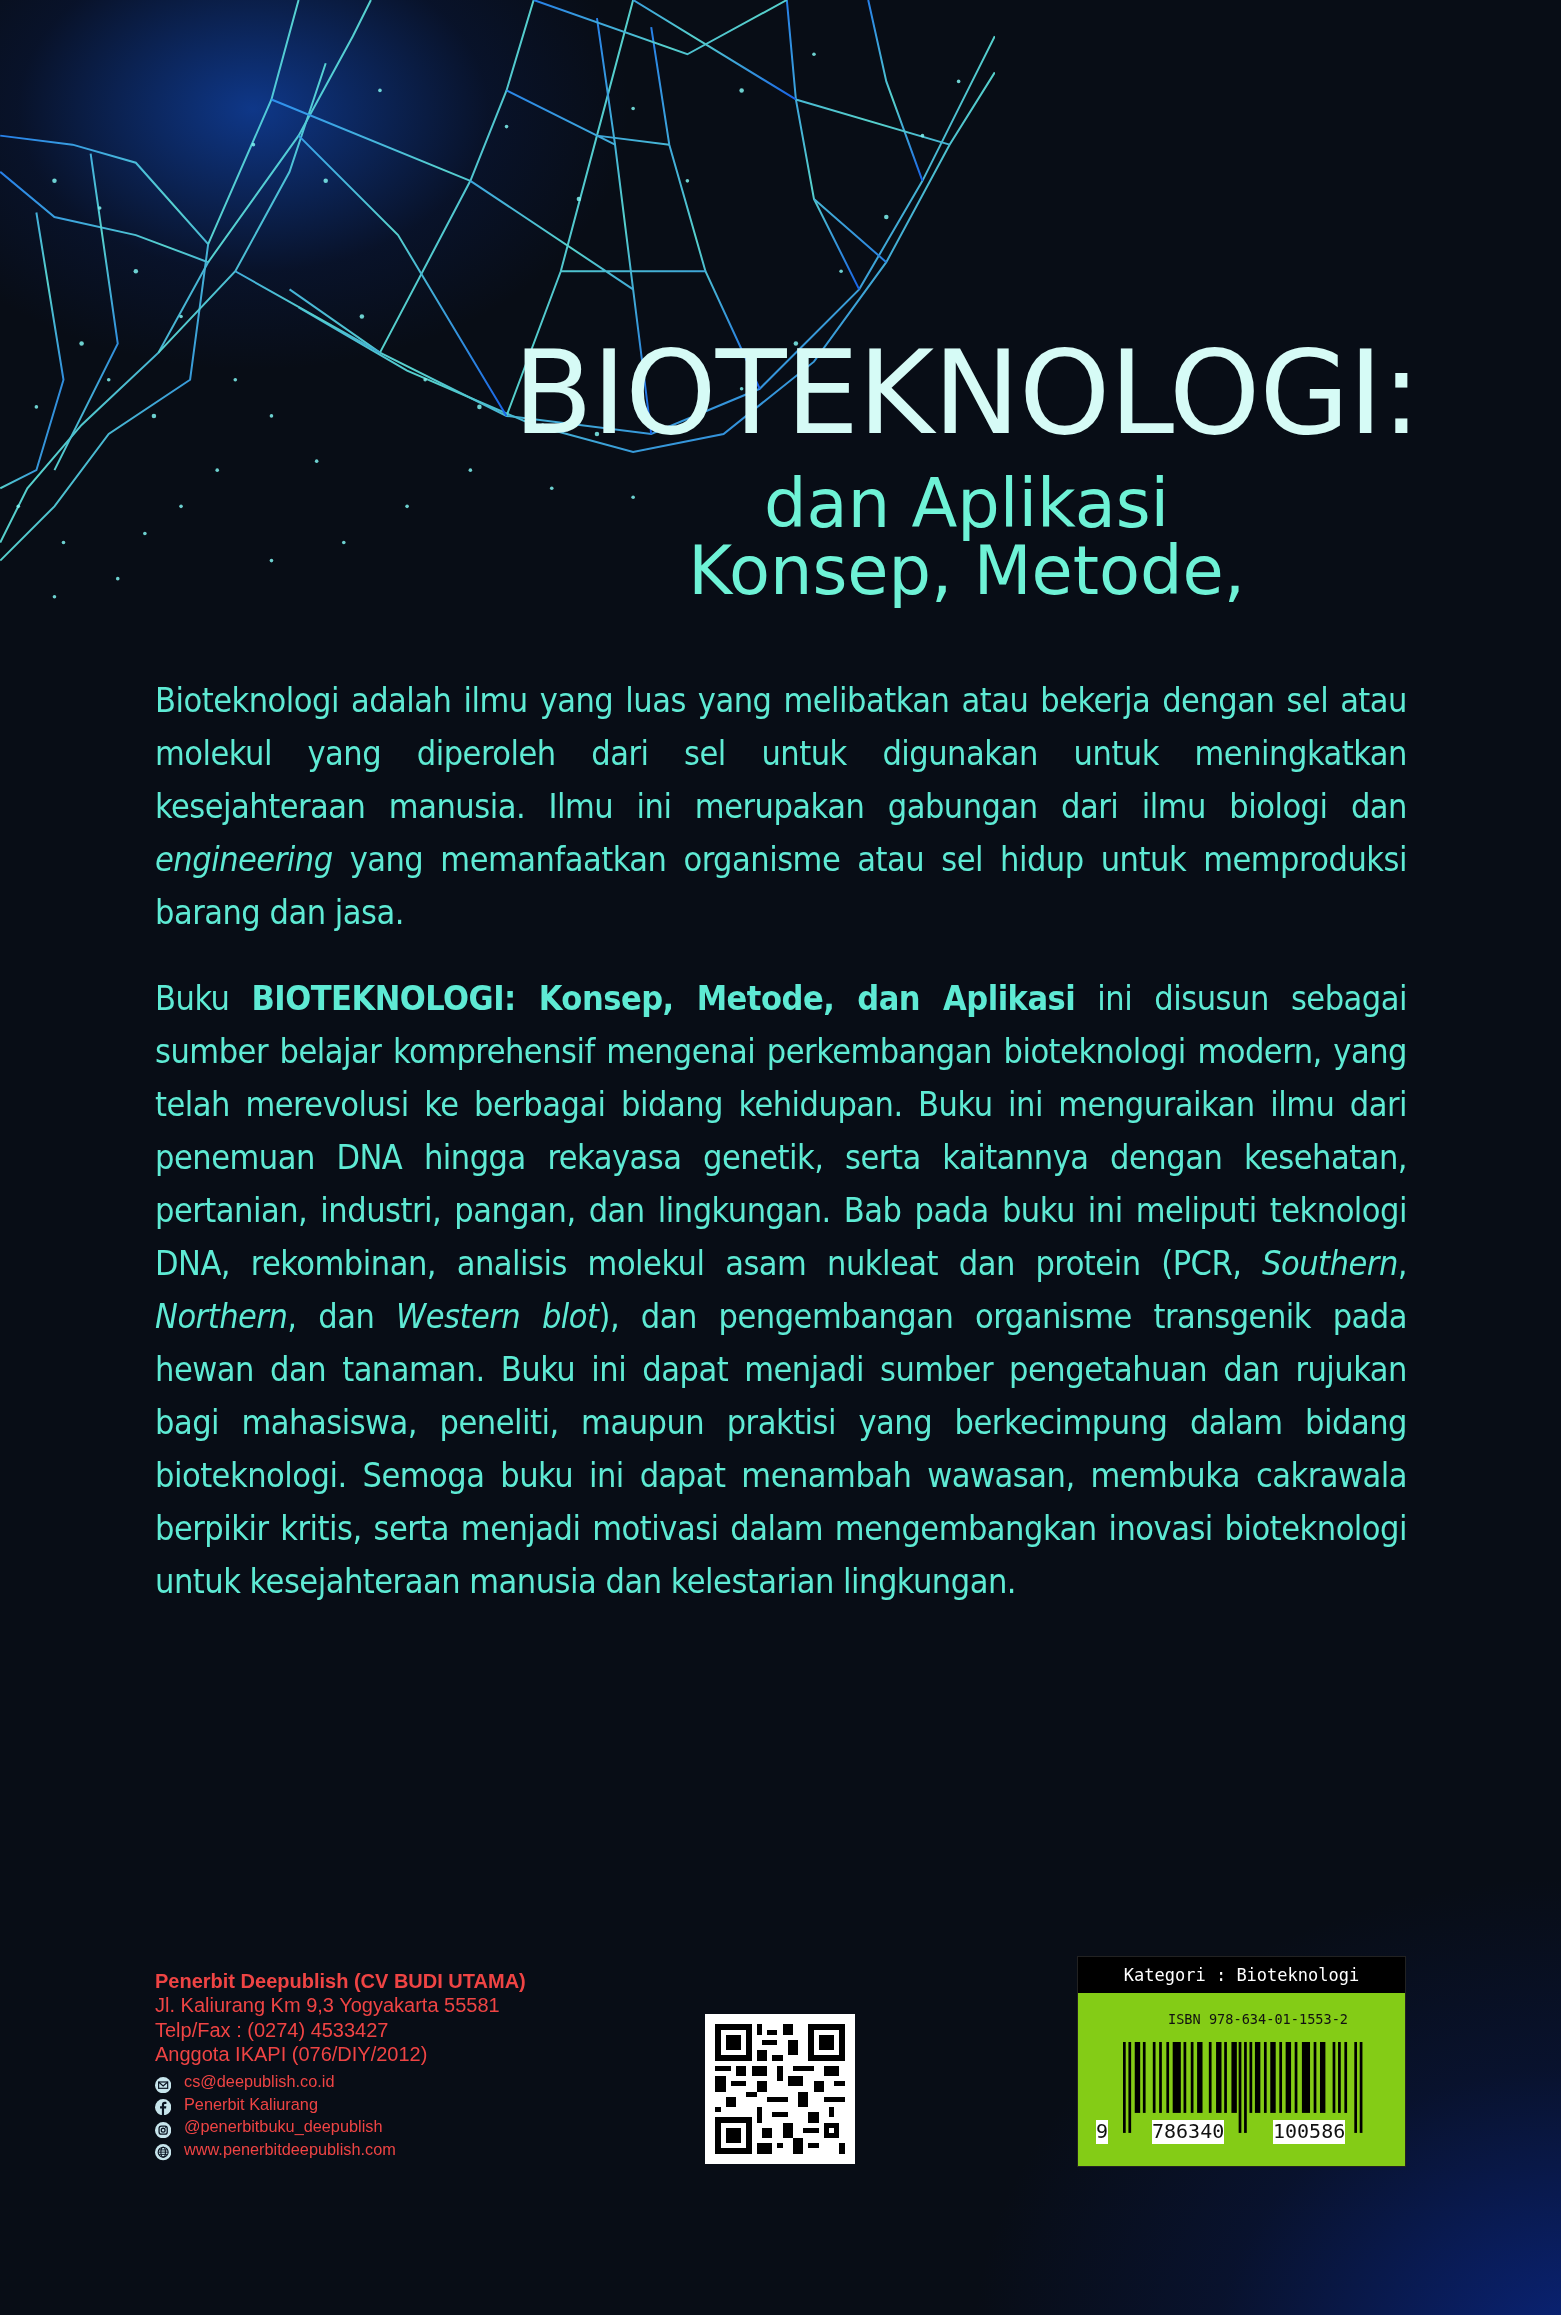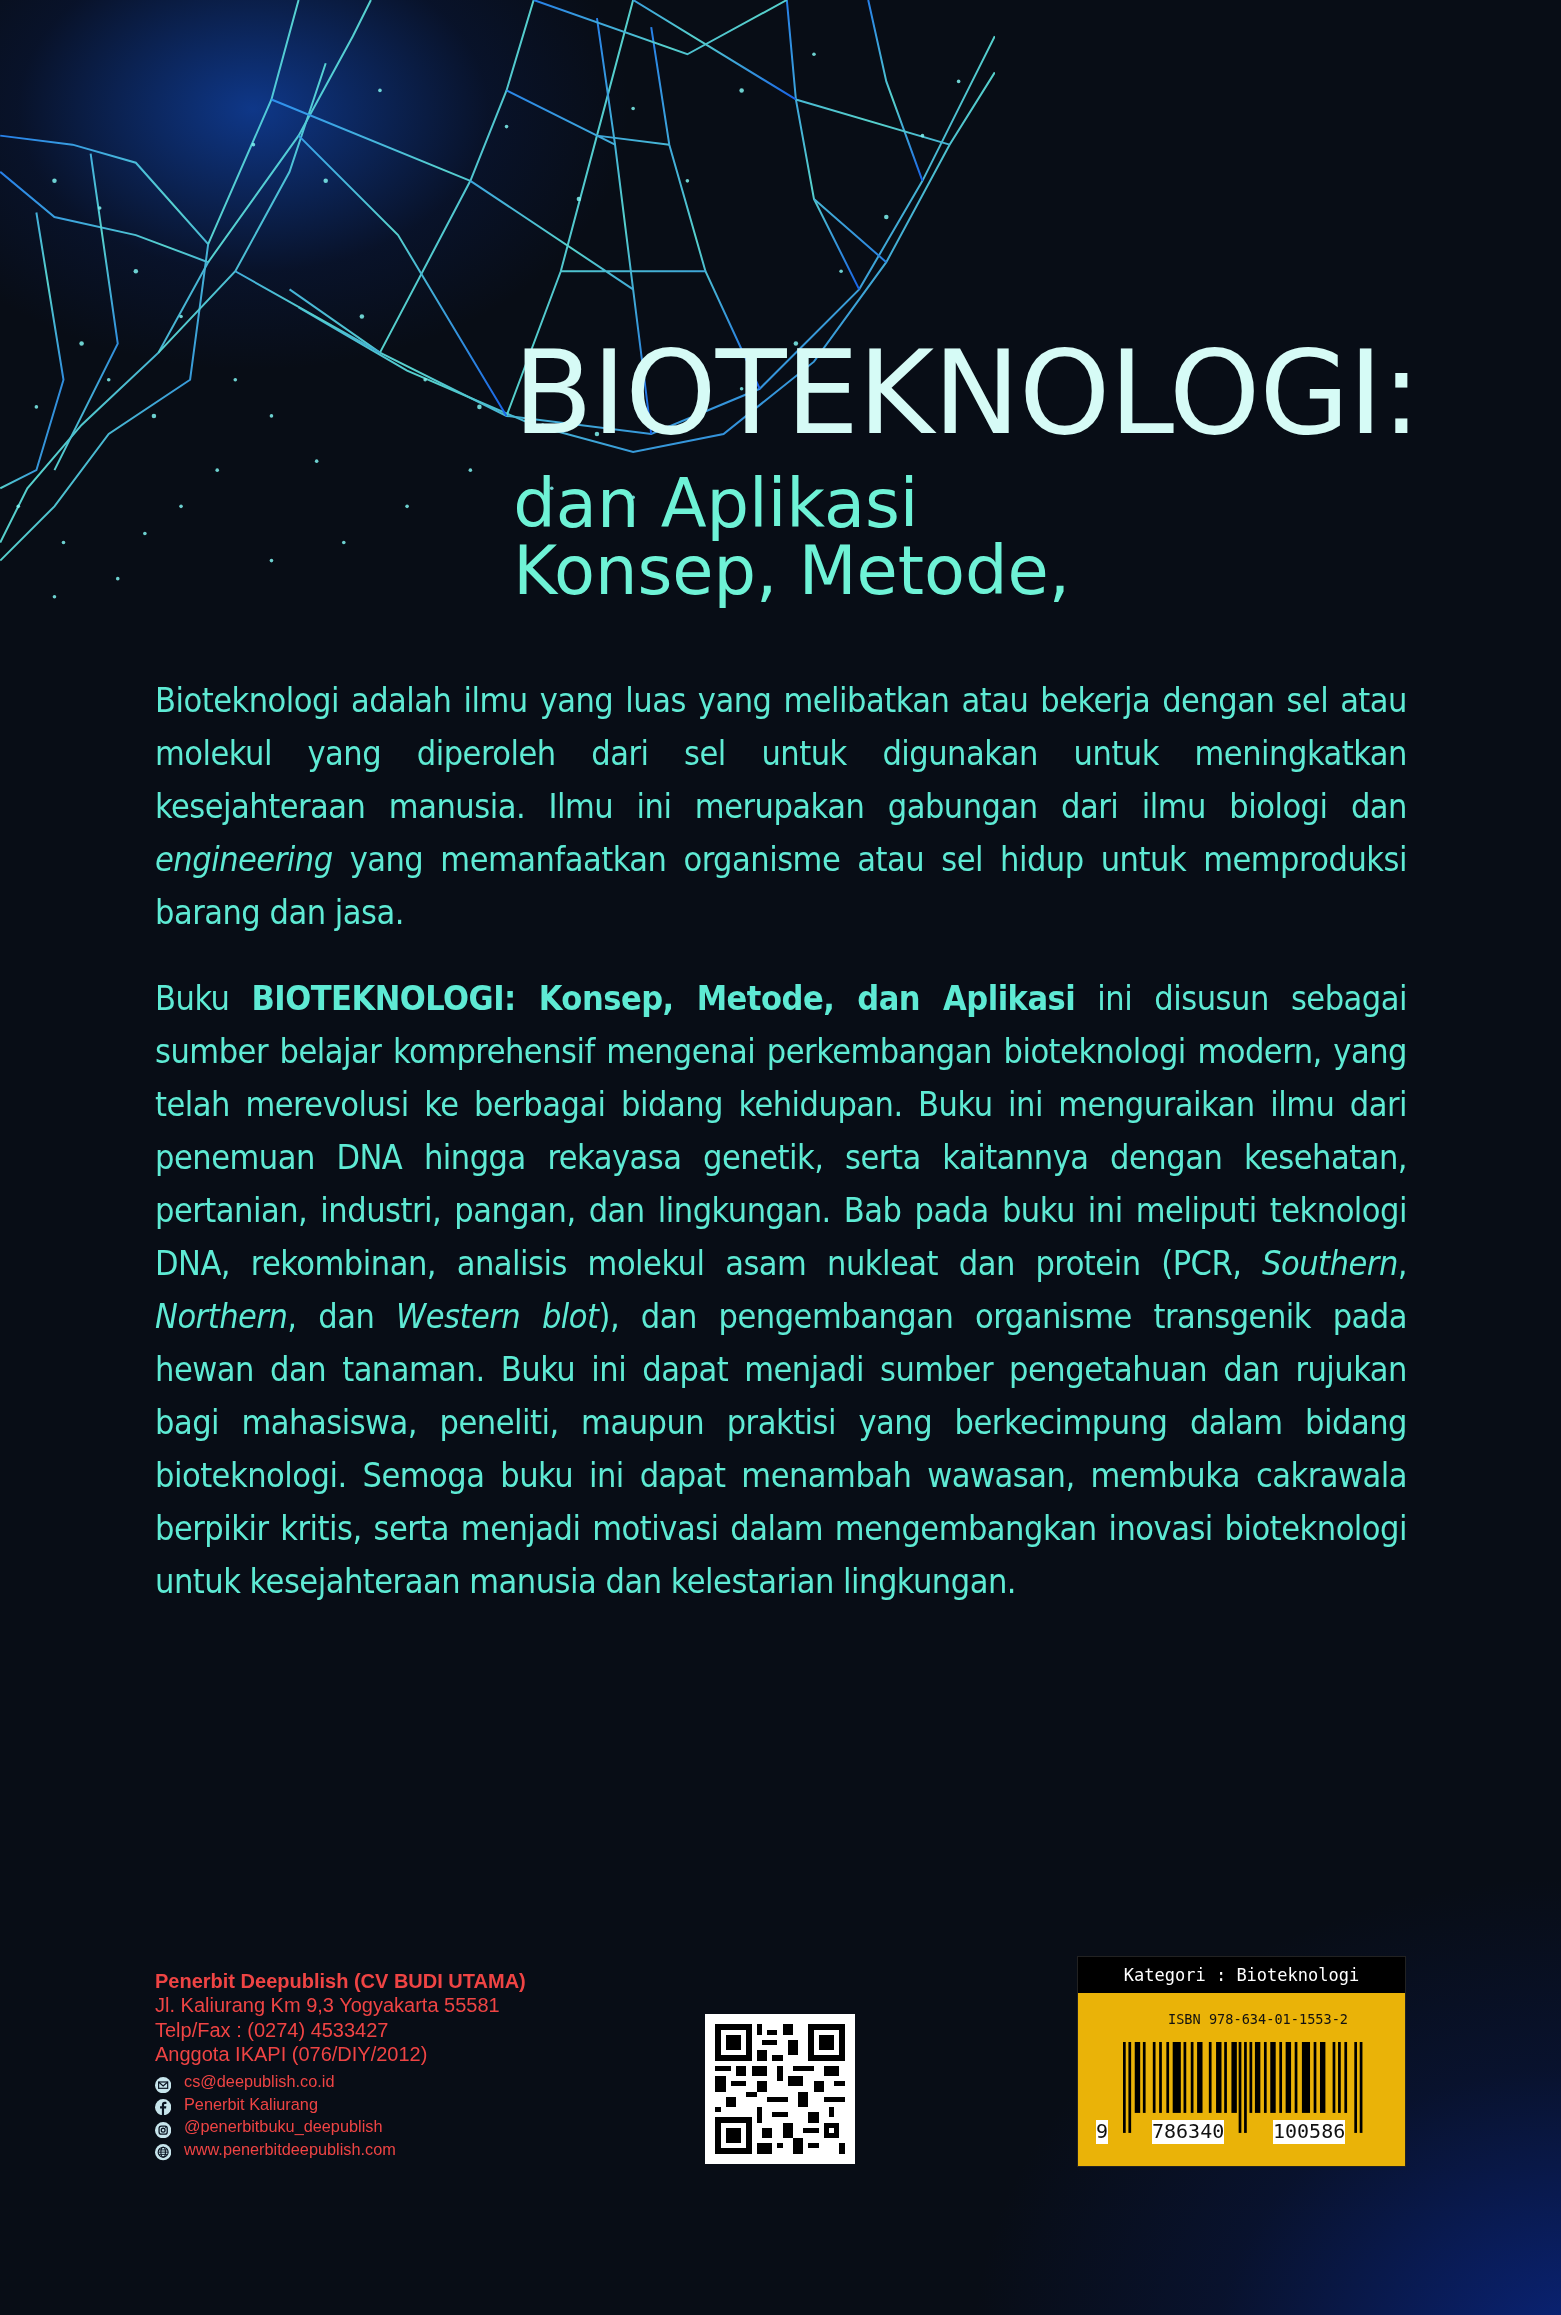--- a/index.html
+++ b/index.html
@@ -11,21 +11,21 @@
   .bg {
     position: absolute; inset: 0;
     background:
       radial-gradient(ellipse 814px 633px at 1583px 2352px, rgba(10,40,140,0.85), rgba(10,30,100,0.3) 45%, rgba(8,13,22,0) 75%),
       radial-gradient(ellipse 470px 326px at 253px 109px, rgba(20,90,230,0.55), rgba(10,40,120,0.2) 50%, rgba(8,13,22,0) 80%),
       #080d16;
   }
   .dna { position: absolute; left: 0; top: 0; width: 995px; height: 651px; }
 
   .title-block {
-    position: absolute; right: 141px; top: 335px; text-align: left;
+    position: absolute; right: 141px; top: 335px; text-align: center;
   }
   .title-main {
     font-family: "DejaVu Sans", sans-serif;
     font-size: 116px; line-height: 1; color: #d6fbf6; letter-spacing: -0.9px;
     font-weight: 400;
   }
   .subtitle {
     font-family: "DejaVu Sans", sans-serif;
     font-size: 67px; line-height: 1.0; color: #6ef2d6; margin-top: 20px;
     font-weight: 400;
@@ -55,21 +55,21 @@
     width: 16.3px; height: 16.3px; margin-right: 12.7px; display: inline-flex;
   }
 
   .qr {
     position: absolute; left: 705px; top: 2014px; width: 150px; height: 150px;
     background: #ffffff; padding: 0; box-sizing: border-box;
   }
 
   .isbn-box {
     position: absolute; left: 1077px; top: 1956px; width: 327px; height: 209px;
-    background: #eab308; border: 0.9px solid #222;
+    background: #84cc16; border: 0.9px solid #222;
   }
   .isbn-cat {
     background: #000; color: #fff; height: 36px; line-height: 36px;
     font-family: "DejaVu Sans Mono", monospace; font-size: 17px; text-align: center;
   }
   .isbn-label {
     font-family: "DejaVu Sans Mono", monospace; font-size: 13.6px; color: #111;
     position: absolute; left: 90px; top: 54px; letter-spacing: 0px;
   }
   .barcode { position: absolute; left: 45px; top: 85px; width: 253px; height: 100px; }

